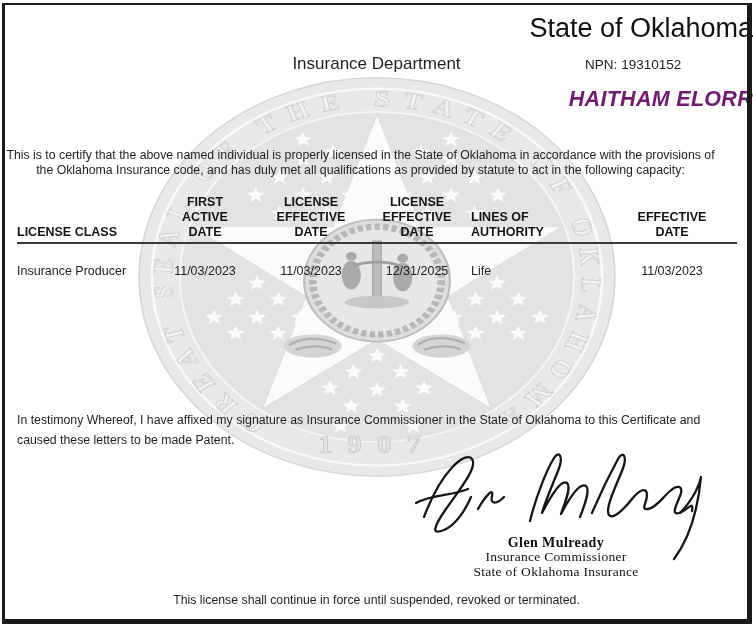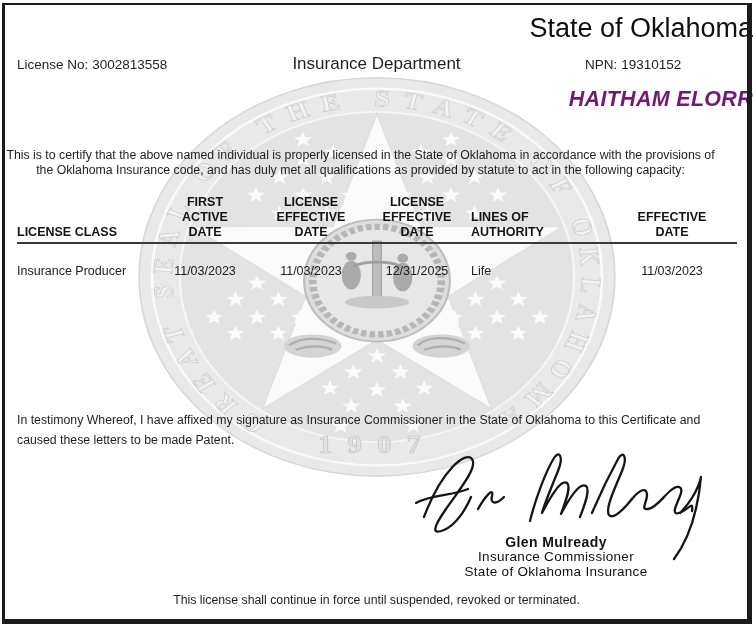--- a/index.html
+++ b/index.html
@@ -29,21 +29,21 @@
   .c1{width:138px;text-align:left;}
   .c2{width:100px;text-align:center;}
   .c3{width:112px;text-align:center;}
   .c4{width:100px;text-align:center;}
   .c5{width:110px;text-align:left;padding-left:4px;}
   .c6{width:130px;text-align:center;margin-left:auto;}
   .thead .col span{display:block;}
 
   .testimony{top:410px;left:17px;width:702px;font-size:12.3px;line-height:20px;}
   .sig-svg{top:447px;left:408px;z-index:2;}
-  .sig-block{top:535px;left:416px;width:280px;text-align:center;font-family:Liberation Sans, sans-serif;color:#111;}
+  .sig-block{top:535px;left:416px;width:280px;text-align:center;font-family:Liberation Serif, serif;color:#111;}
   .sig-name{font-size:14px;font-weight:bold;letter-spacing:.4px;line-height:15px;}
   .sig-title,.sig-org{font-size:13.5px;letter-spacing:.3px;line-height:14.5px;}
   .footer{top:593px;left:0;width:100%;text-align:center;font-size:12.3px;}
 
   .seal{position:absolute;left:137px;top:76px;z-index:0;}
 </style>
 </head>
 <body>
 
 <div class="page">
@@ -132,23 +132,20 @@
       <ellipse cx="284" cy="301" rx="27" ry="13" fill="#d4d4d4"></ellipse>
       <path d="M262,300 C272,290 290,290 306,298 M268,305 C280,300 294,300 302,305" stroke="#afafaf" stroke-width="2.5" fill="none"></path>
     </g>
     <text x="224" y="420" text-anchor="middle" font-family="Liberation Serif, serif" font-size="27" font-weight="bold" fill="#e2e2e2" stroke="#c6c6c6" stroke-width="0.8" letter-spacing="14">1907</text>
   </svg>
 
   <div class="frame"></div>
 
   <div class="abs title">State of Oklahoma</div>
 
-  <div class="abs license-no pair">
-    <span class="lab">License No:</span><span>3002813558</span>
-  </div>
 
   <div class="abs dept">Insurance Department</div>
 
   <div class="abs npn pair">
     <span class="lab">NPN:</span><span>19310152</span>
   </div>
 
   <div class="abs lname">HAITHAM ELORR</div>
 
   <div class="abs certify">This is to certify that the above named individual is properly licensed in the State of Oklahoma in accordance with the provisions of the Oklahoma Insurance code, and has duly met all qualifications as provided by statute to act in the following capacity:</div>

